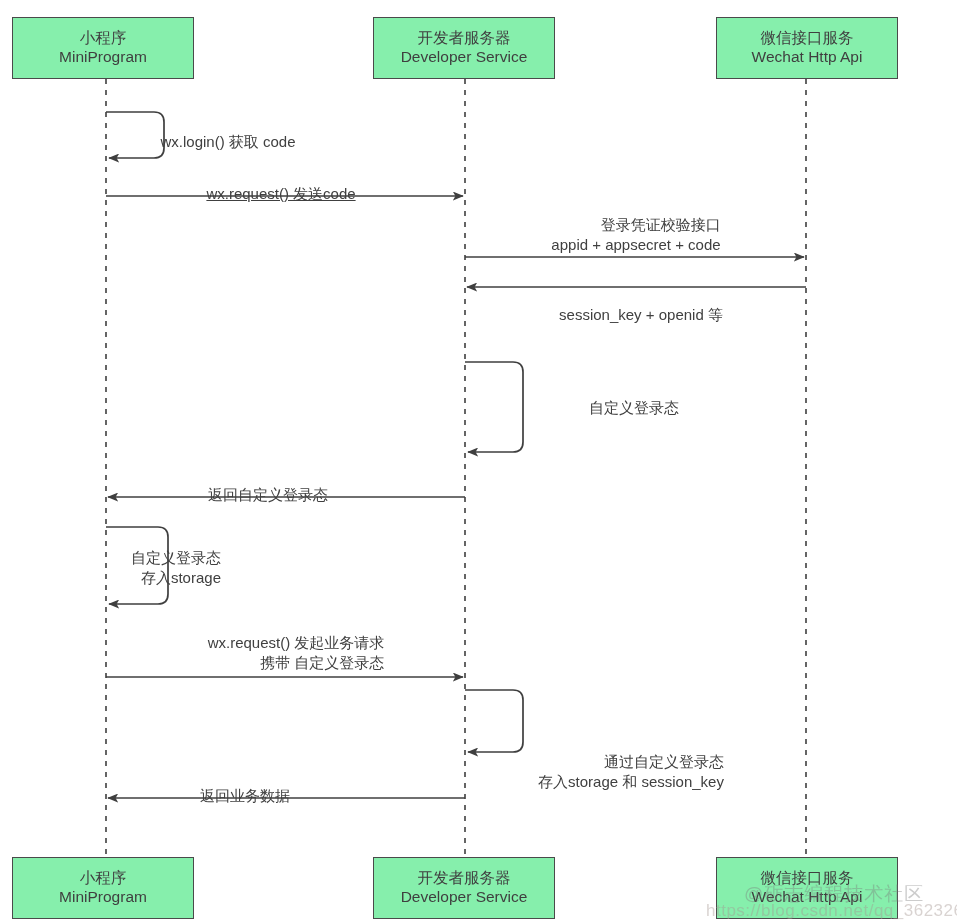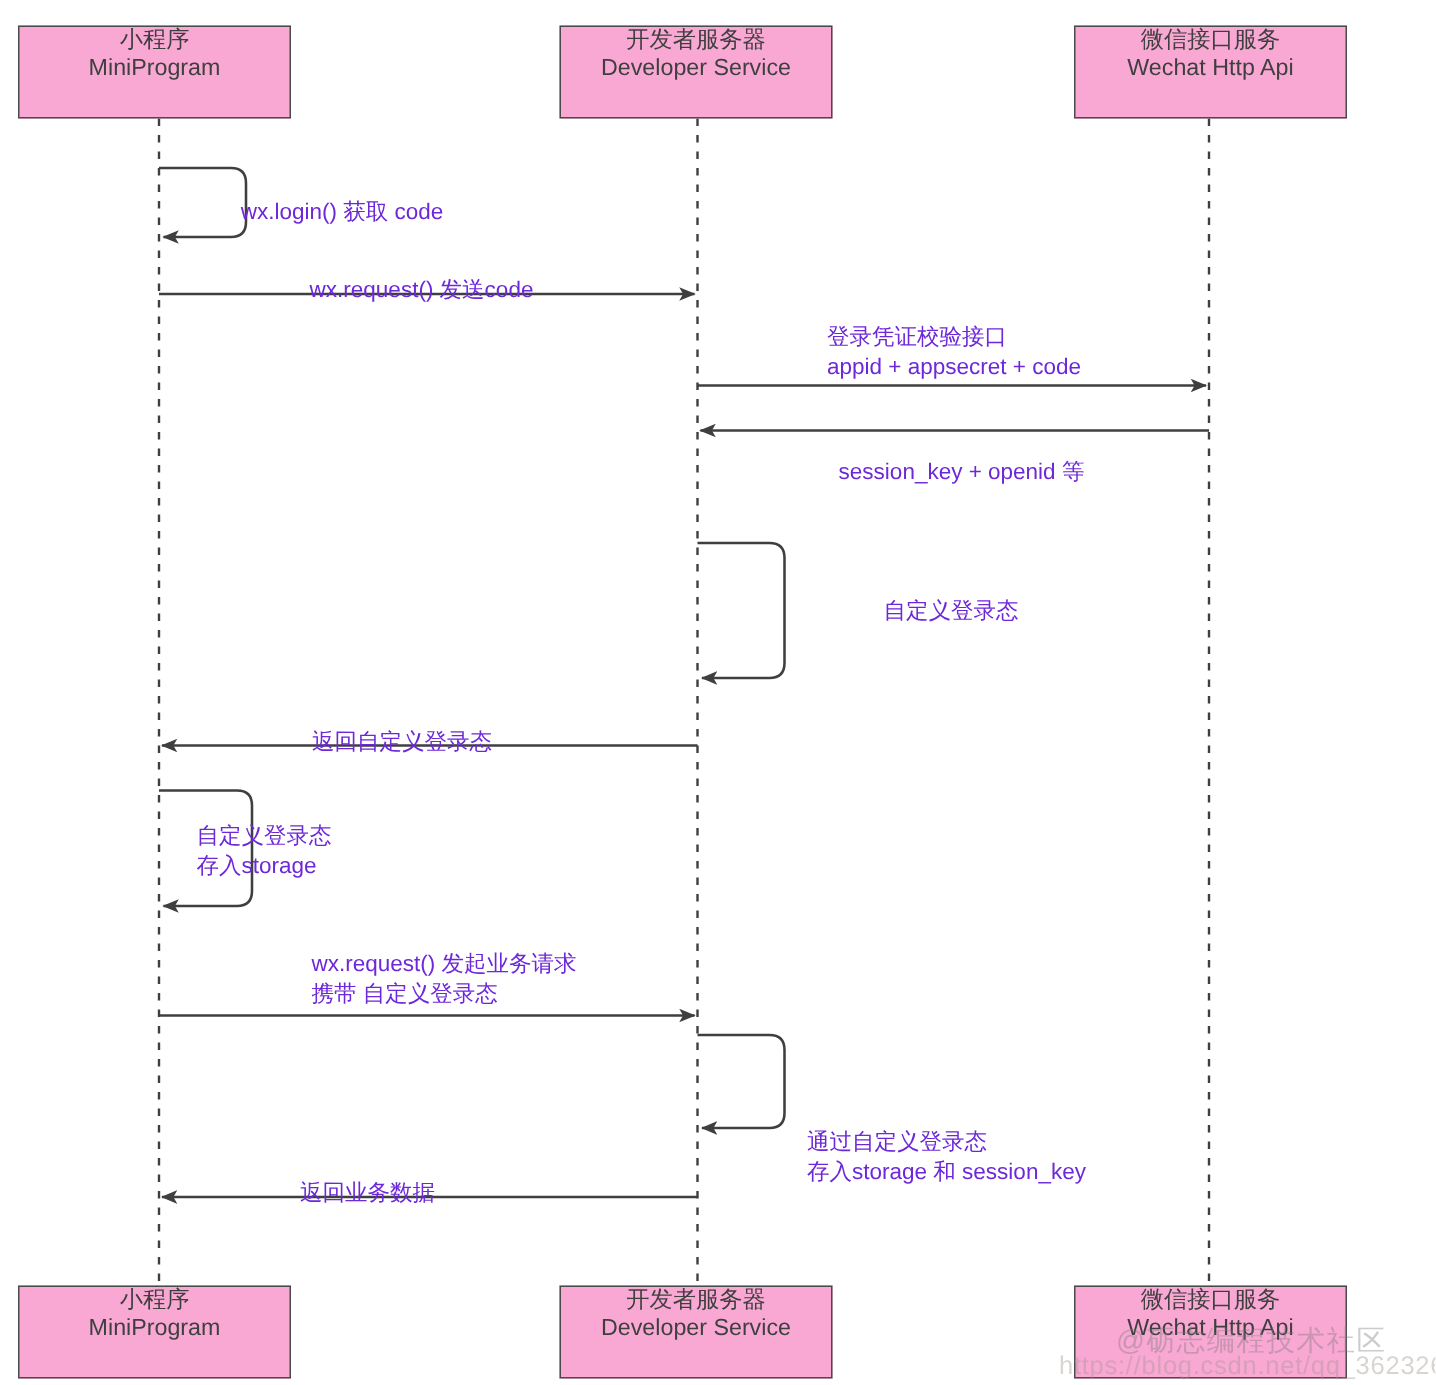--- a/index.html
+++ b/index.html
@@ -22,42 +22,42 @@
     position: absolute;
     left: 0;
     top: 0;
     width: 957px;
     height: 923px;
   }
   .actor-box {
     position: absolute;
     box-sizing: border-box;
     border: 1.5px solid #4a4a4a;
-    background: #f9a8d4;
+    background: #86efac;
     display: flex;
     flex-direction: column;
     align-items: center;
-    justify-content: flex-start;
+    justify-content: center;
     line-height: 1.22;
   }
   .actor-cn {
     font-size: 15.5px;
     color: #3f3f3f;
   }
   .actor-en {
     font-size: 15.5px;
     color: #3f3f3f;
   }
   .msg-label {
     position: absolute;
     font-size: 15px;
-    color: #6d28d9;
+    color: #404040;
     white-space: nowrap;
     transform: translateX(-50%);
-    text-align: left;
+    text-align: right;
     line-height: 1.35;
   }
   .msg-label .l2 {
     display: block;
   }
   .watermark {
     position: absolute;
     color: rgba(120,120,120,0.38);
     white-space: nowrap;
     pointer-events: none;
@@ -126,21 +126,21 @@
     <span class="actor-cn">开发者服务器</span>
     <span class="actor-en">Developer Service</span>
   </div>
   <div class="actor-box" style="left: 716px; top: 857px; width: 182px; height: 62px;">
     <span class="actor-cn">微信接口服务</span>
     <span class="actor-en">Wechat Http Api</span>
   </div>
 
   <div id="labels-layer">
       <div class="msg-label" style="left: 228px; top: 132px;"><span>wx.login() 获取 code</span></div>
-      <div class="msg-label" style="left: 281px; top: 184px;"><span>wx.request() 发送code</span></div>
+      <div class="msg-label" style="left: 281px; top: 184px; text-decoration: underline;"><span>wx.request() 发送code</span></div>
       <div class="msg-label" style="left: 636px; top: 215px;"><span>登录凭证校验接口</span><span class="l2">appid + appsecret + code</span></div>
       <div class="msg-label" style="left: 641px; top: 305px;"><span>session_key + openid 等</span></div>
       <div class="msg-label" style="left: 634px; top: 398px;"><span>自定义登录态</span></div>
       <div class="msg-label" style="left: 268px; top: 485px;"><span>返回自定义登录态</span></div>
       <div class="msg-label" style="left: 176px; top: 548px;"><span>自定义登录态</span><span class="l2">存入storage</span></div>
       <div class="msg-label" style="left: 296px; top: 633px;"><span>wx.request() 发起业务请求</span><span class="l2">携带 自定义登录态</span></div>
       <div class="msg-label" style="left: 631px; top: 752px;"><span>通过自定义登录态</span><span class="l2">存入storage 和 session_key</span></div>
       <div class="msg-label" style="left: 245px; top: 786px;"><span>返回业务数据</span></div>
     </div>
 

